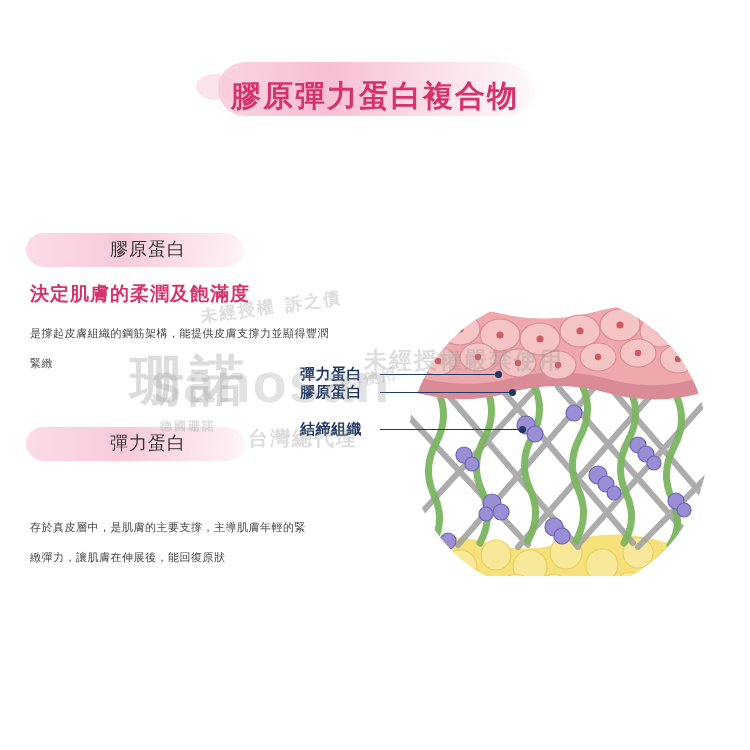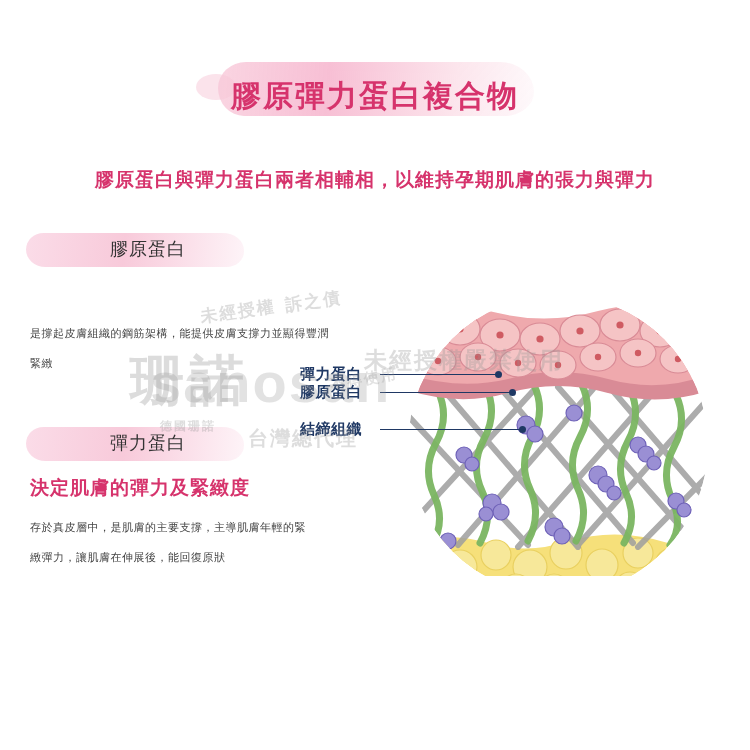--- a/index.html
+++ b/index.html
@@ -213,29 +213,28 @@
   }
 </style>
 </head>
 <body>
 
 <div class="page">
 
   <div class="title-brush"></div>
   <div class="title-text">膠原彈力蛋白複合物</div>
 
-  <div class="subtitle">膠原蛋白與彈力蛋白兩者相輔相，以維持孕期肌膚的張力與彈力</div>
 
   <div class="sec-brush s1"></div>
   <div class="sec-label s1">膠原蛋白</div>
+  <div class="sec-heading h1">決定肌膚的柔潤及飽滿度</div>
   <div class="sec-body b1">是撐起皮膚組織的鋼筋架構，能提供皮膚支撐力並顯得豐潤緊緻</div>
 
   <div class="sec-brush s2"></div>
   <div class="sec-label s2">彈力蛋白</div>
-  <div class="sec-heading h2">決定肌膚的彈力及緊緻度</div>
   <div class="sec-body b2">存於真皮層中，是肌膚的主要支撐，主導肌膚年輕的緊緻彈力，讓肌膚在伸展後，能回復原狀</div>
 
   <div class="illus">
     <svg width="300" height="300" viewBox="0 0 300 300" xmlns="http://www.w3.org/2000/svg" aria-hidden="true">
       <defs>
         <clipPath id="circleClip">
           <circle cx="150" cy="150" r="150"></circle>
         </clipPath>
       </defs>
       <g clip-path="url(#circleClip)">

